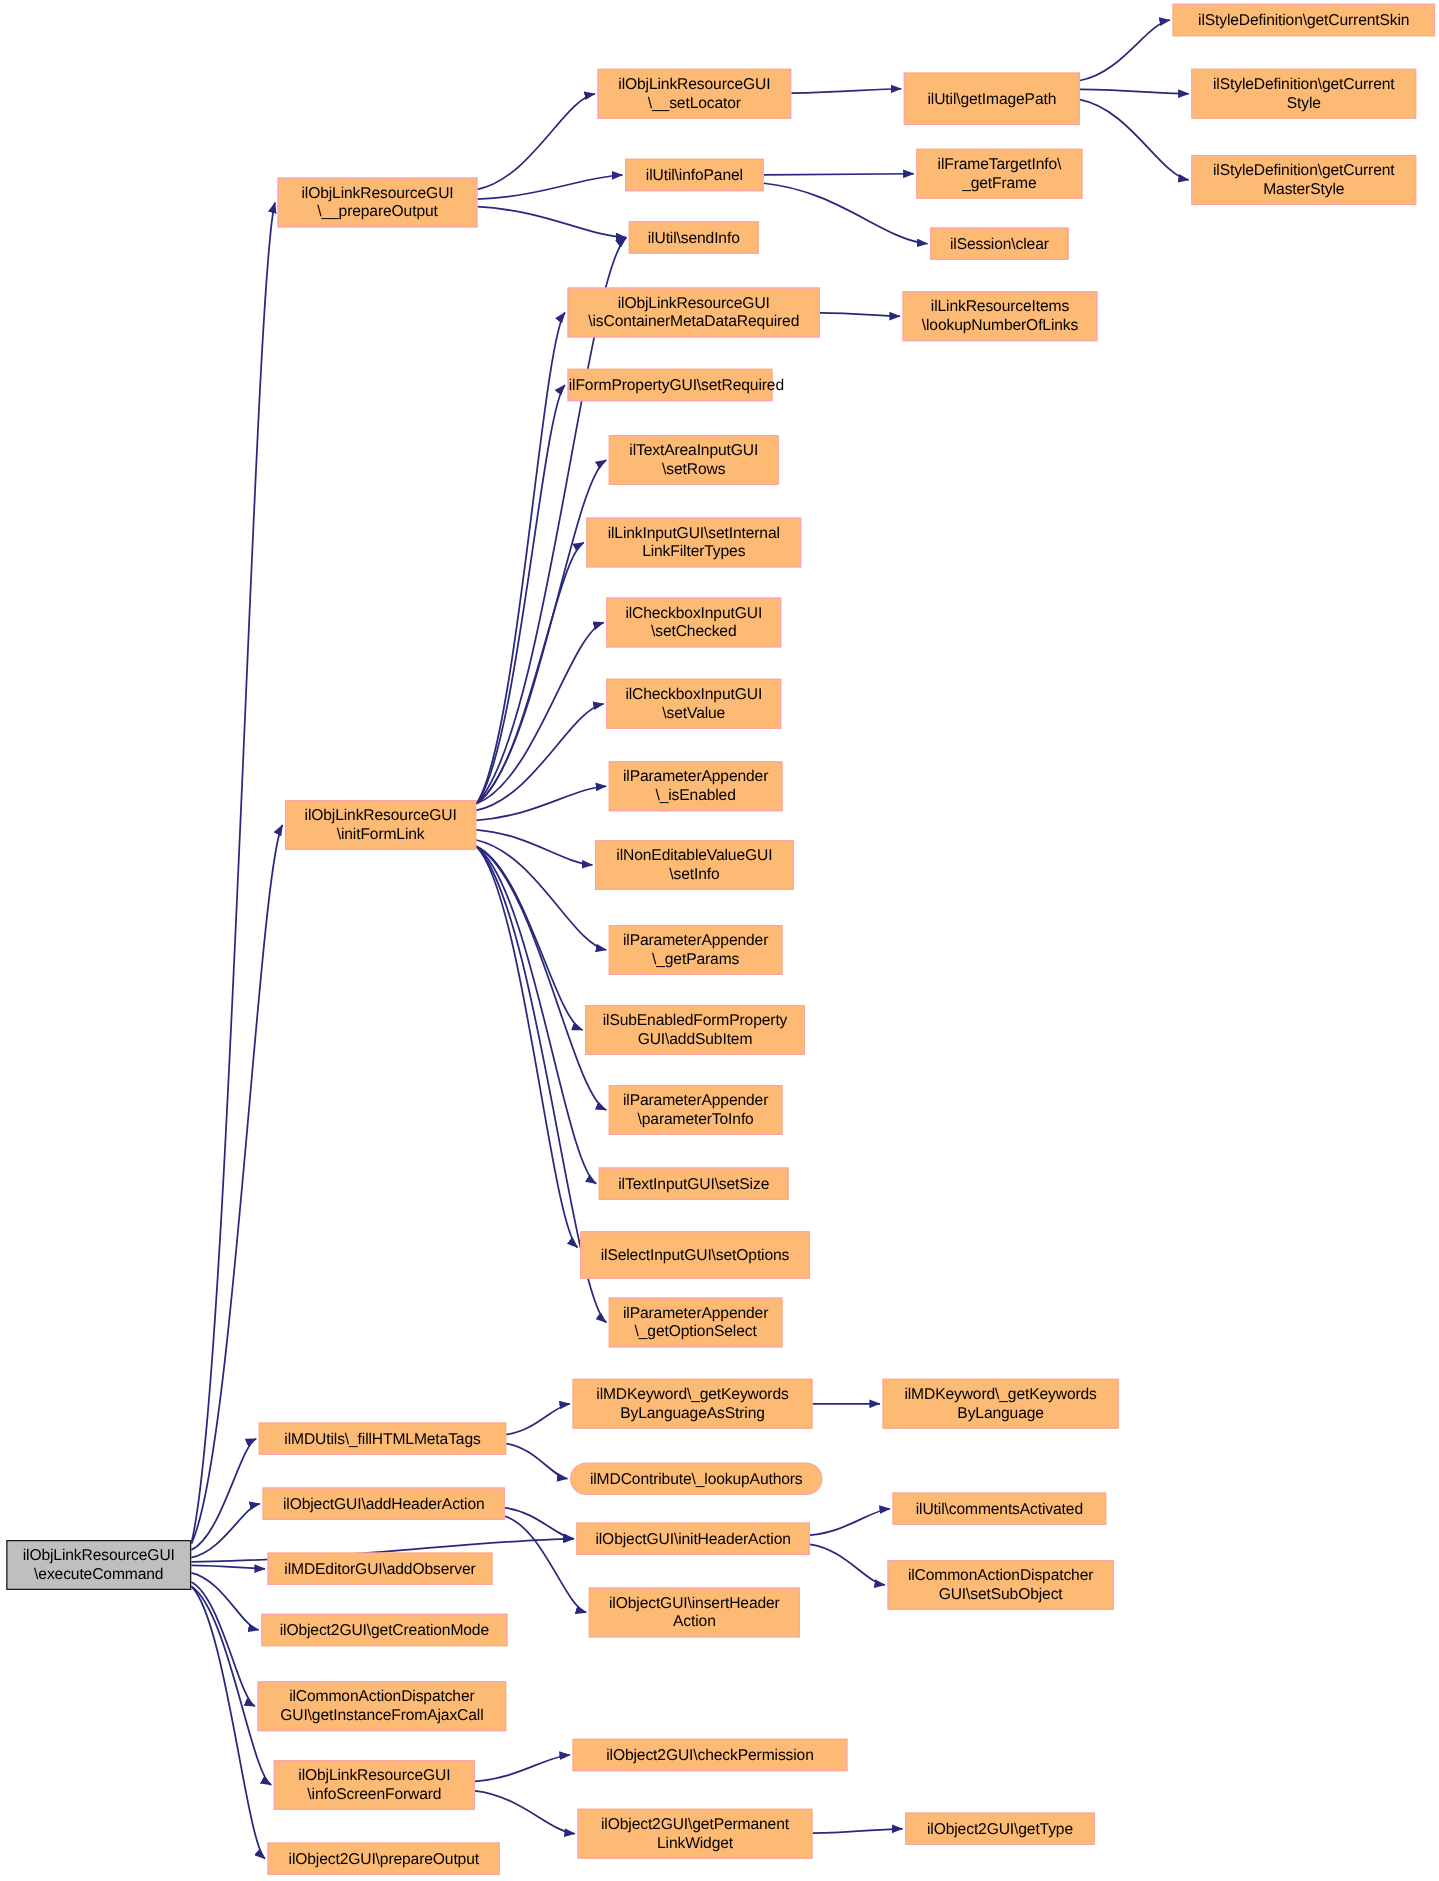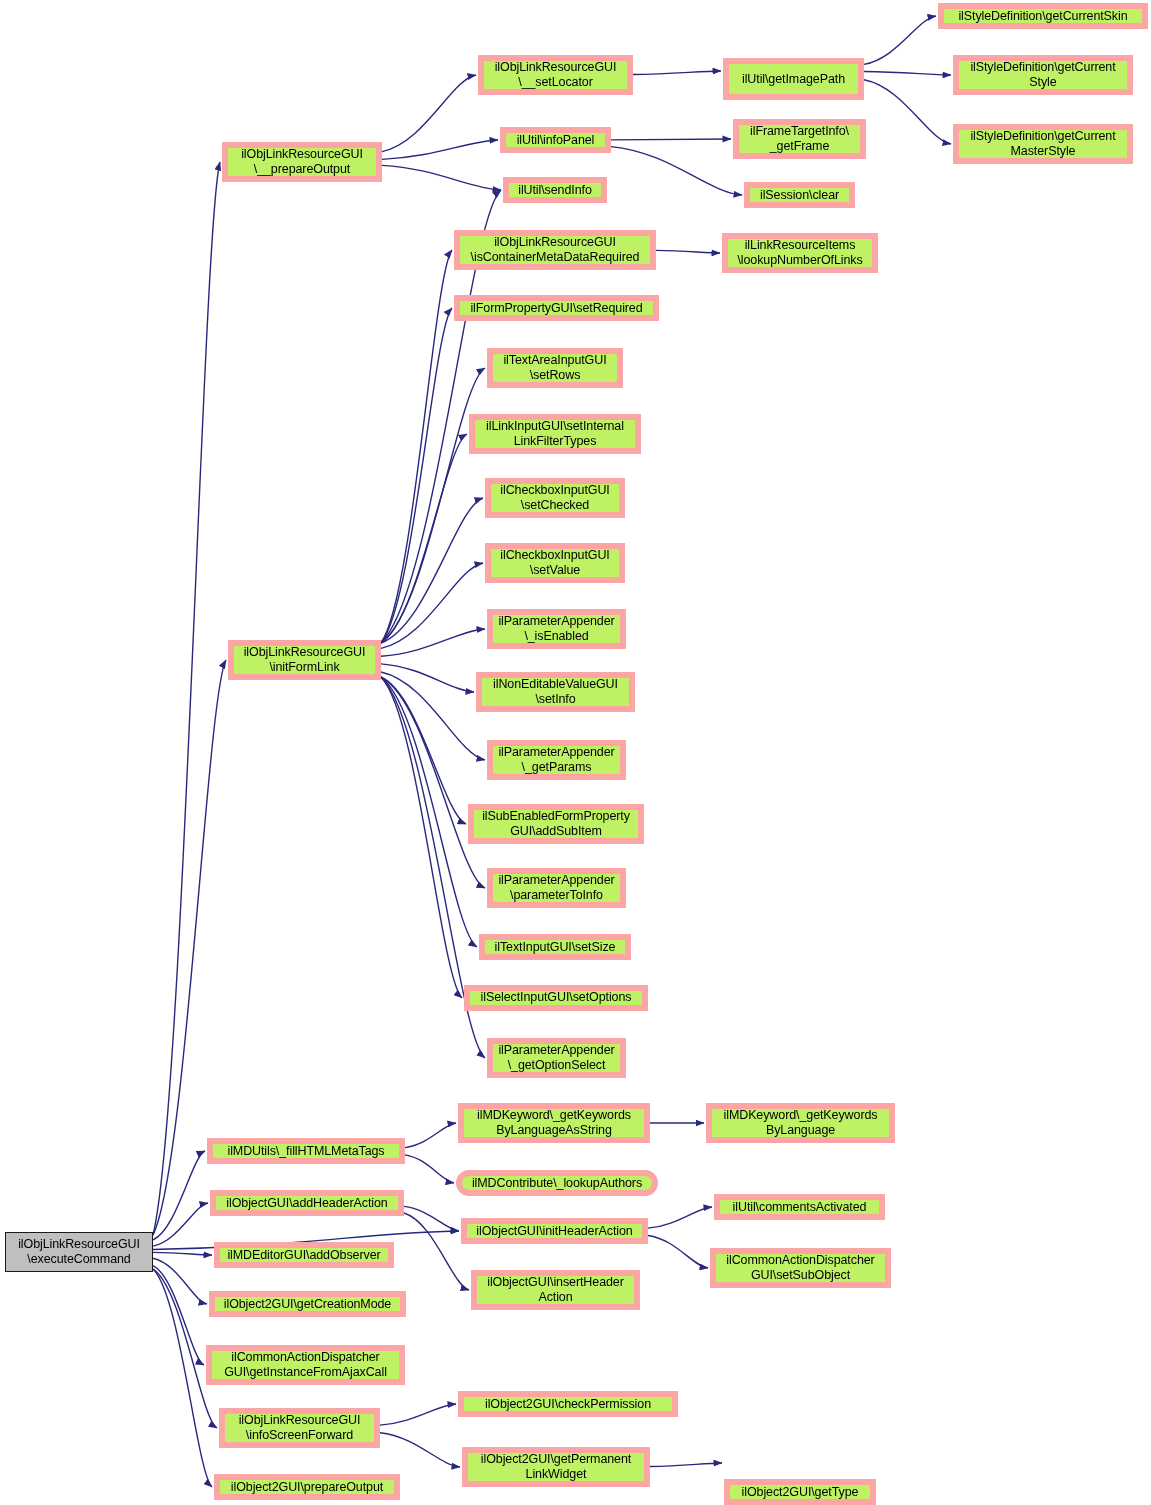--- a/index.html
+++ b/index.html
@@ -13,22 +13,22 @@
   }
   svg#edges{
     position:absolute;
     left:0;top:0;
     width:1151px;height:1505px;
     pointer-events:none;
   }
   .node{
     position:absolute;
     box-sizing:border-box;
-    border:6px solid #fca5a5;
-    background:#bef264;
+    border:1px solid #fca5a5;
+    background:#fdba74;
     color:#000000;
     font-size:12.5px;
     line-height:15px;
     text-align:center;
     display:flex;
     align-items:center;
     justify-content:center;
     white-space:pre-line;
     letter-spacing:-0.1px;
   }
@@ -113,41 +113,41 @@
 MasterStyle</span></div>
       <div class="node" style="left: 733px; top: 119px; width: 133px; height: 40px;"><span>ilFrameTargetInfo\
 _getFrame</span></div>
       <div class="node" style="left: 744px; top: 182px; width: 111px; height: 26px;"><span>ilSession\clear</span></div>
       <div class="node" style="left: 228px; top: 640px; width: 153px; height: 40px;"><span>ilObjLinkResourceGUI
 \initFormLink</span></div>
       <div class="node" style="left: 454px; top: 230px; width: 202px; height: 40px;"><span>ilObjLinkResourceGUI
 \isContainerMetaDataRequired</span></div>
       <div class="node" style="left: 722px; top: 233px; width: 156px; height: 40px;"><span>ilLinkResourceItems
 \lookupNumberOfLinks</span></div>
-      <div class="node" style="left: 454px; top: 295px; width: 205px; height: 26px;"><span>ilFormPropertyGUI\setRequired</span></div>
+      <div class="node" style="left: 454px; top: 295px; width: 164px; height: 26px;"><span>ilFormPropertyGUI\setRequired</span></div>
       <div class="node" style="left: 487px; top: 348px; width: 136px; height: 40px;"><span>ilTextAreaInputGUI
 \setRows</span></div>
       <div class="node" style="left: 469px; top: 414px; width: 172px; height: 40px;"><span>ilLinkInputGUI\setInternal
 LinkFilterTypes</span></div>
       <div class="node" style="left: 485px; top: 478px; width: 140px; height: 40px;"><span>ilCheckboxInputGUI
 \setChecked</span></div>
       <div class="node" style="left: 485px; top: 543px; width: 140px; height: 40px;"><span>ilCheckboxInputGUI
 \setValue</span></div>
       <div class="node" style="left: 487px; top: 609px; width: 139px; height: 40px;"><span>ilParameterAppender
 \_isEnabled</span></div>
       <div class="node" style="left: 476px; top: 672px; width: 159px; height: 40px;"><span>ilNonEditableValueGUI
 \setInfo</span></div>
       <div class="node" style="left: 487px; top: 740px; width: 139px; height: 40px;"><span>ilParameterAppender
 \_getParams</span></div>
       <div class="node" style="left: 468px; top: 804px; width: 176px; height: 40px;"><span>ilSubEnabledFormProperty
 GUI\addSubItem</span></div>
       <div class="node" style="left: 487px; top: 868px; width: 139px; height: 40px;"><span>ilParameterAppender
 \parameterToInfo</span></div>
       <div class="node" style="left: 479px; top: 934px; width: 152px; height: 26px; align-items: center;"><span>ilTextInputGUI\setSize</span></div>
-      <div class="node" style="left: 464px; top: 985px; width: 184px; height: 26px; align-items: flex-end;"><span>ilSelectInputGUI\setOptions</span></div>
+      <div class="node" style="left: 464px; top: 985px; width: 184px; height: 38px;"><span>ilSelectInputGUI\setOptions</span></div>
       <div class="node" style="left: 487px; top: 1038px; width: 139px; height: 40px;"><span>ilParameterAppender
 \_getOptionSelect</span></div>
       <div class="node" style="left: 207px; top: 1138px; width: 198px; height: 26px;"><span>ilMDUtils\_fillHTMLMetaTags</span></div>
       <div class="node" style="left: 458px; top: 1103px; width: 192px; height: 40px;"><span>ilMDKeyword\_getKeywords
 ByLanguageAsString</span></div>
       <div class="node" style="left: 706px; top: 1103px; width: 189px; height: 40px;"><span>ilMDKeyword\_getKeywords
 ByLanguage</span></div>
       <div class="node" style="left: 456px; top: 1170px; width: 202px; height: 26px; border-radius: 13px;"><span>ilMDContribute\_lookupAuthors</span></div>
       <div class="node" style="left: 210px; top: 1190px; width: 194px; height: 26px; align-items: center;"><span>ilObjectGUI\addHeaderAction</span></div>
       <div class="node" style="left: 461px; top: 1218px; width: 187px; height: 26px;"><span>ilObjectGUI\initHeaderAction</span></div>
@@ -158,16 +158,16 @@
 Action</span></div>
       <div class="node" style="left: 214px; top: 1242px; width: 180px; height: 26px; justify-content: center;"><span>ilMDEditorGUI\addObserver</span></div>
       <div class="node" style="left: 209px; top: 1291px; width: 197px; height: 26px;"><span>ilObject2GUI\getCreationMode</span></div>
       <div class="node" style="left: 206px; top: 1345px; width: 199px; height: 40px;"><span>ilCommonActionDispatcher
 GUI\getInstanceFromAjaxCall</span></div>
       <div class="node" style="left: 219px; top: 1408px; width: 161px; height: 40px;"><span>ilObjLinkResourceGUI
 \infoScreenForward</span></div>
       <div class="node" style="left: 458px; top: 1391px; width: 220px; height: 26px;"><span>ilObject2GUI\checkPermission</span></div>
       <div class="node" style="left: 462px; top: 1447px; width: 188px; height: 40px;"><span>ilObject2GUI\getPermanent
 LinkWidget</span></div>
-      <div class="node" style="left: 724px; top: 1450px; width: 152px; height: 26px; margin-top: 29px;"><span>ilObject2GUI\getType</span></div>
+      <div class="node" style="left: 724px; top: 1450px; width: 152px; height: 26px;"><span>ilObject2GUI\getType</span></div>
       <div class="node" style="left: 214px; top: 1474px; width: 186px; height: 26px;"><span>ilObject2GUI\prepareOutput</span></div>
     </div>
 </div>
 
 </body></html>

